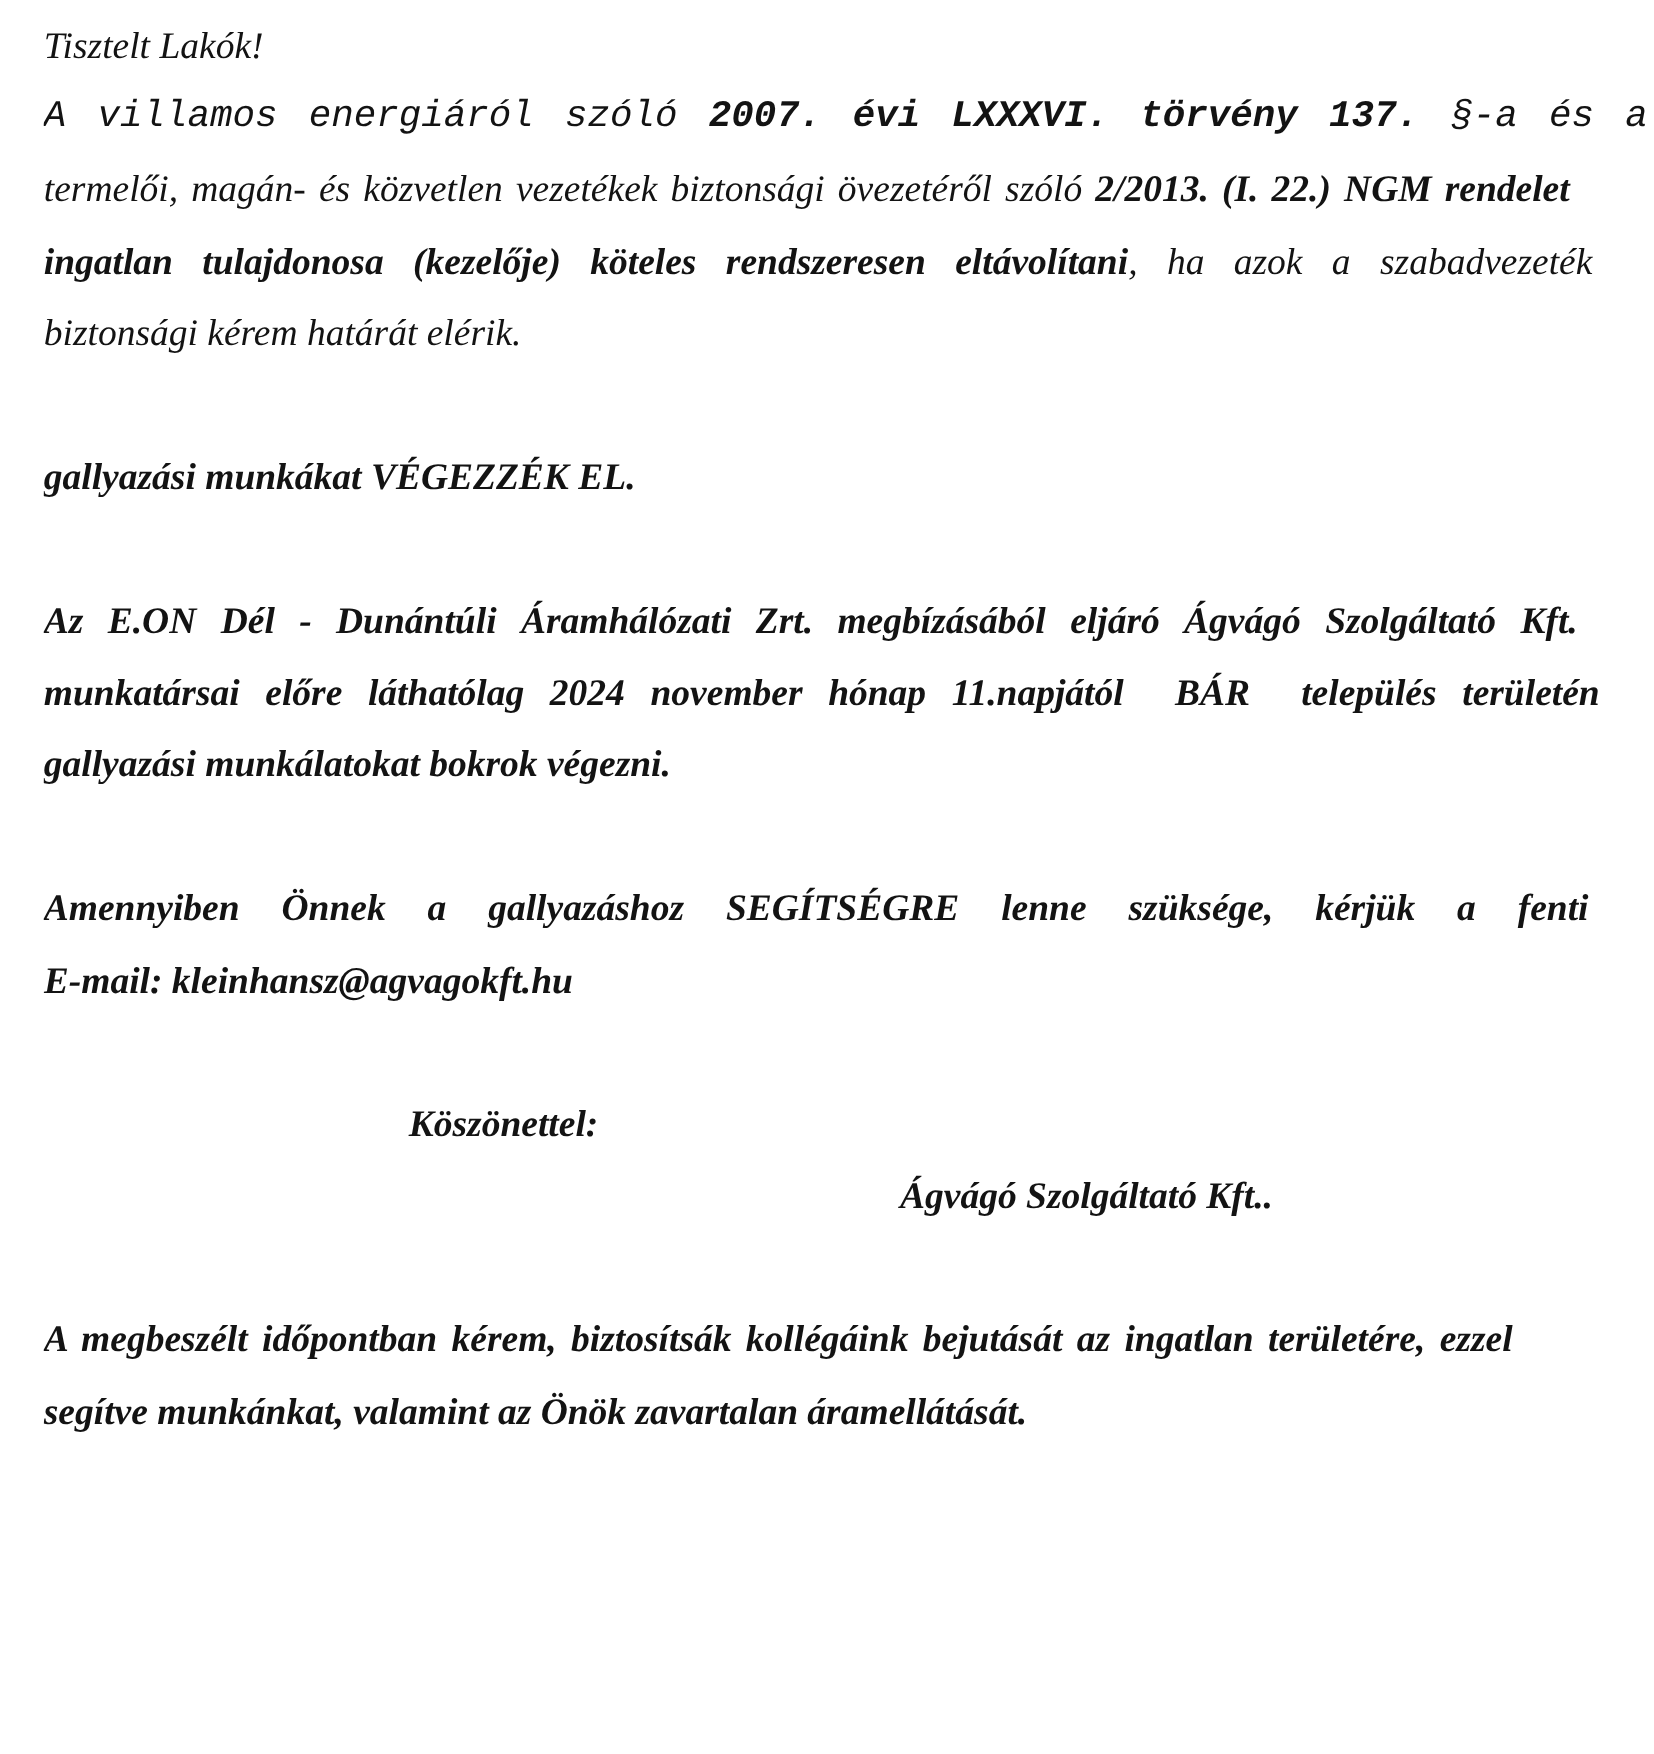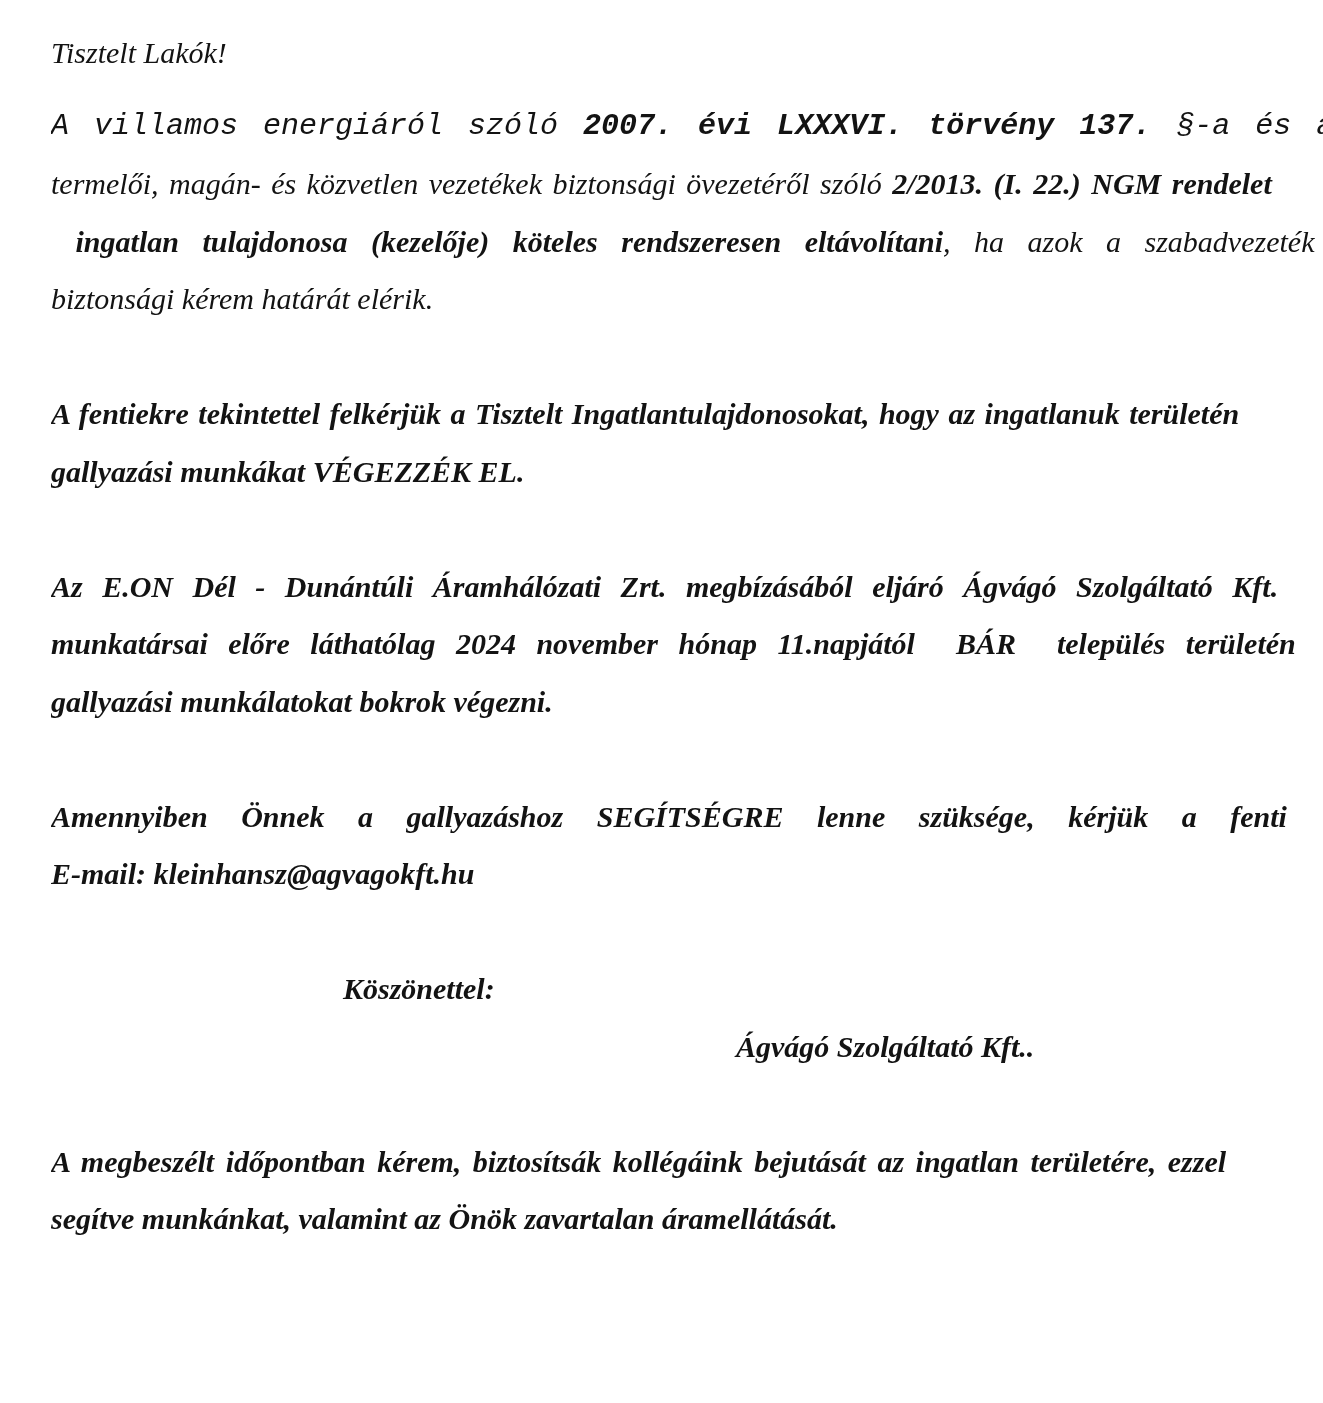--- a/index.html
+++ b/index.html
@@ -17,21 +17,21 @@
     box-sizing: border-box;
     width: 1323px;
     height: 1403px;
     padding: 8px 0 0 35px;
     font-family: "Liberation Serif", "DejaVu Serif", serif;
     font-style: italic;
     font-size: 30px;
     color: #131313;
     overflow: hidden;
   }
-  .para { margin: 16px; padding: 0; }
+  .para { margin: 0; padding: 0; }
   .para.gap { margin-top: 57.5px; }
   .line {
     width: 1288px;            
     height: 57.5px;
     line-height: 57.5px;
     white-space: nowrap;
     overflow: hidden;
   }
   .seg { font-weight: normal; }
   .seg.b { font-weight: bold; }
@@ -39,25 +39,24 @@
 </head>
 <body>
 
 <div class="doc" id="doc-root" style="background: rgb(255, 255, 255); color: rgb(19, 19, 19);">
     <div class="para">
       <div class="line"><span class="seg">Tisztelt Lakók!</span></div>
     </div>
     <div class="para">
       <div class="line" style="word-spacing: 7px; font-family: Liberation Mono, monospace;"><span class="seg">A villamos energiáról szóló </span><span class="seg b">2007. évi LXXXVI. törvény 137.</span><span class="seg"> §-a és a villamosművek, valamint</span></div>
       <div class="line" style="word-spacing: 3px;"><span class="seg">termelői, magán- és közvetlen vezetékek biztonsági övezetéről szóló </span><span class="seg b">2/2013. (I. 22.) NGM rendelet</span></div>
-      <div class="line" style="word-spacing: 16px; text-align: center;"><span class="seg b">ingatlan tulajdonosa (kezelője) köteles rendszeresen eltávolítani</span><span class="seg">, ha azok a szabadvezeték</span></div>
+      <div class="line" style="word-spacing: 16px;"><span class="seg b">ingatlan tulajdonosa (kezelője) köteles rendszeresen eltávolítani</span><span class="seg">, ha azok a szabadvezeték</span></div>
       <div class="line"><span class="seg">biztonsági kérem határát elérik.</span></div>
     </div>
     <div class="para gap">
-      <div class="line" style="word-spacing: 2px;"><span class="seg b">A fentiekre tekintettel felkérjük a Tisztelt Ingatlantulajdonosokat, hogy az ingatlanuk területén</span></div>
       <div class="line"><span class="seg b">gallyazási munkákat VÉGEZZÉK EL.</span></div>
     </div>
     <div class="para gap">
       <div class="line" style="word-spacing: 12px;"><span class="seg b">Az E.ON Dél - Dunántúli Áramhálózati Zrt. megbízásából eljáró Ágvágó Szolgáltató Kft.</span></div>
       <div class="line" style="word-spacing: 13px;"><span class="seg b">munkatársai előre láthatólag 2024 november hónap 11.napjától &nbsp;BÁR &nbsp;település területén</span></div>
       <div class="line"><span class="seg b">gallyazási munkálatokat bokrok végezni.</span></div>
     </div>
     <div class="para gap">
       <div class="line" style="word-spacing: 26px; font-style: italic;"><span class="seg b">Amennyiben Önnek a gallyazáshoz SEGÍTSÉGRE lenne szüksége, kérjük a fenti</span></div>
       <div class="line"><span class="seg b">E-mail: kleinhansz@agvagokft.hu</span></div>

